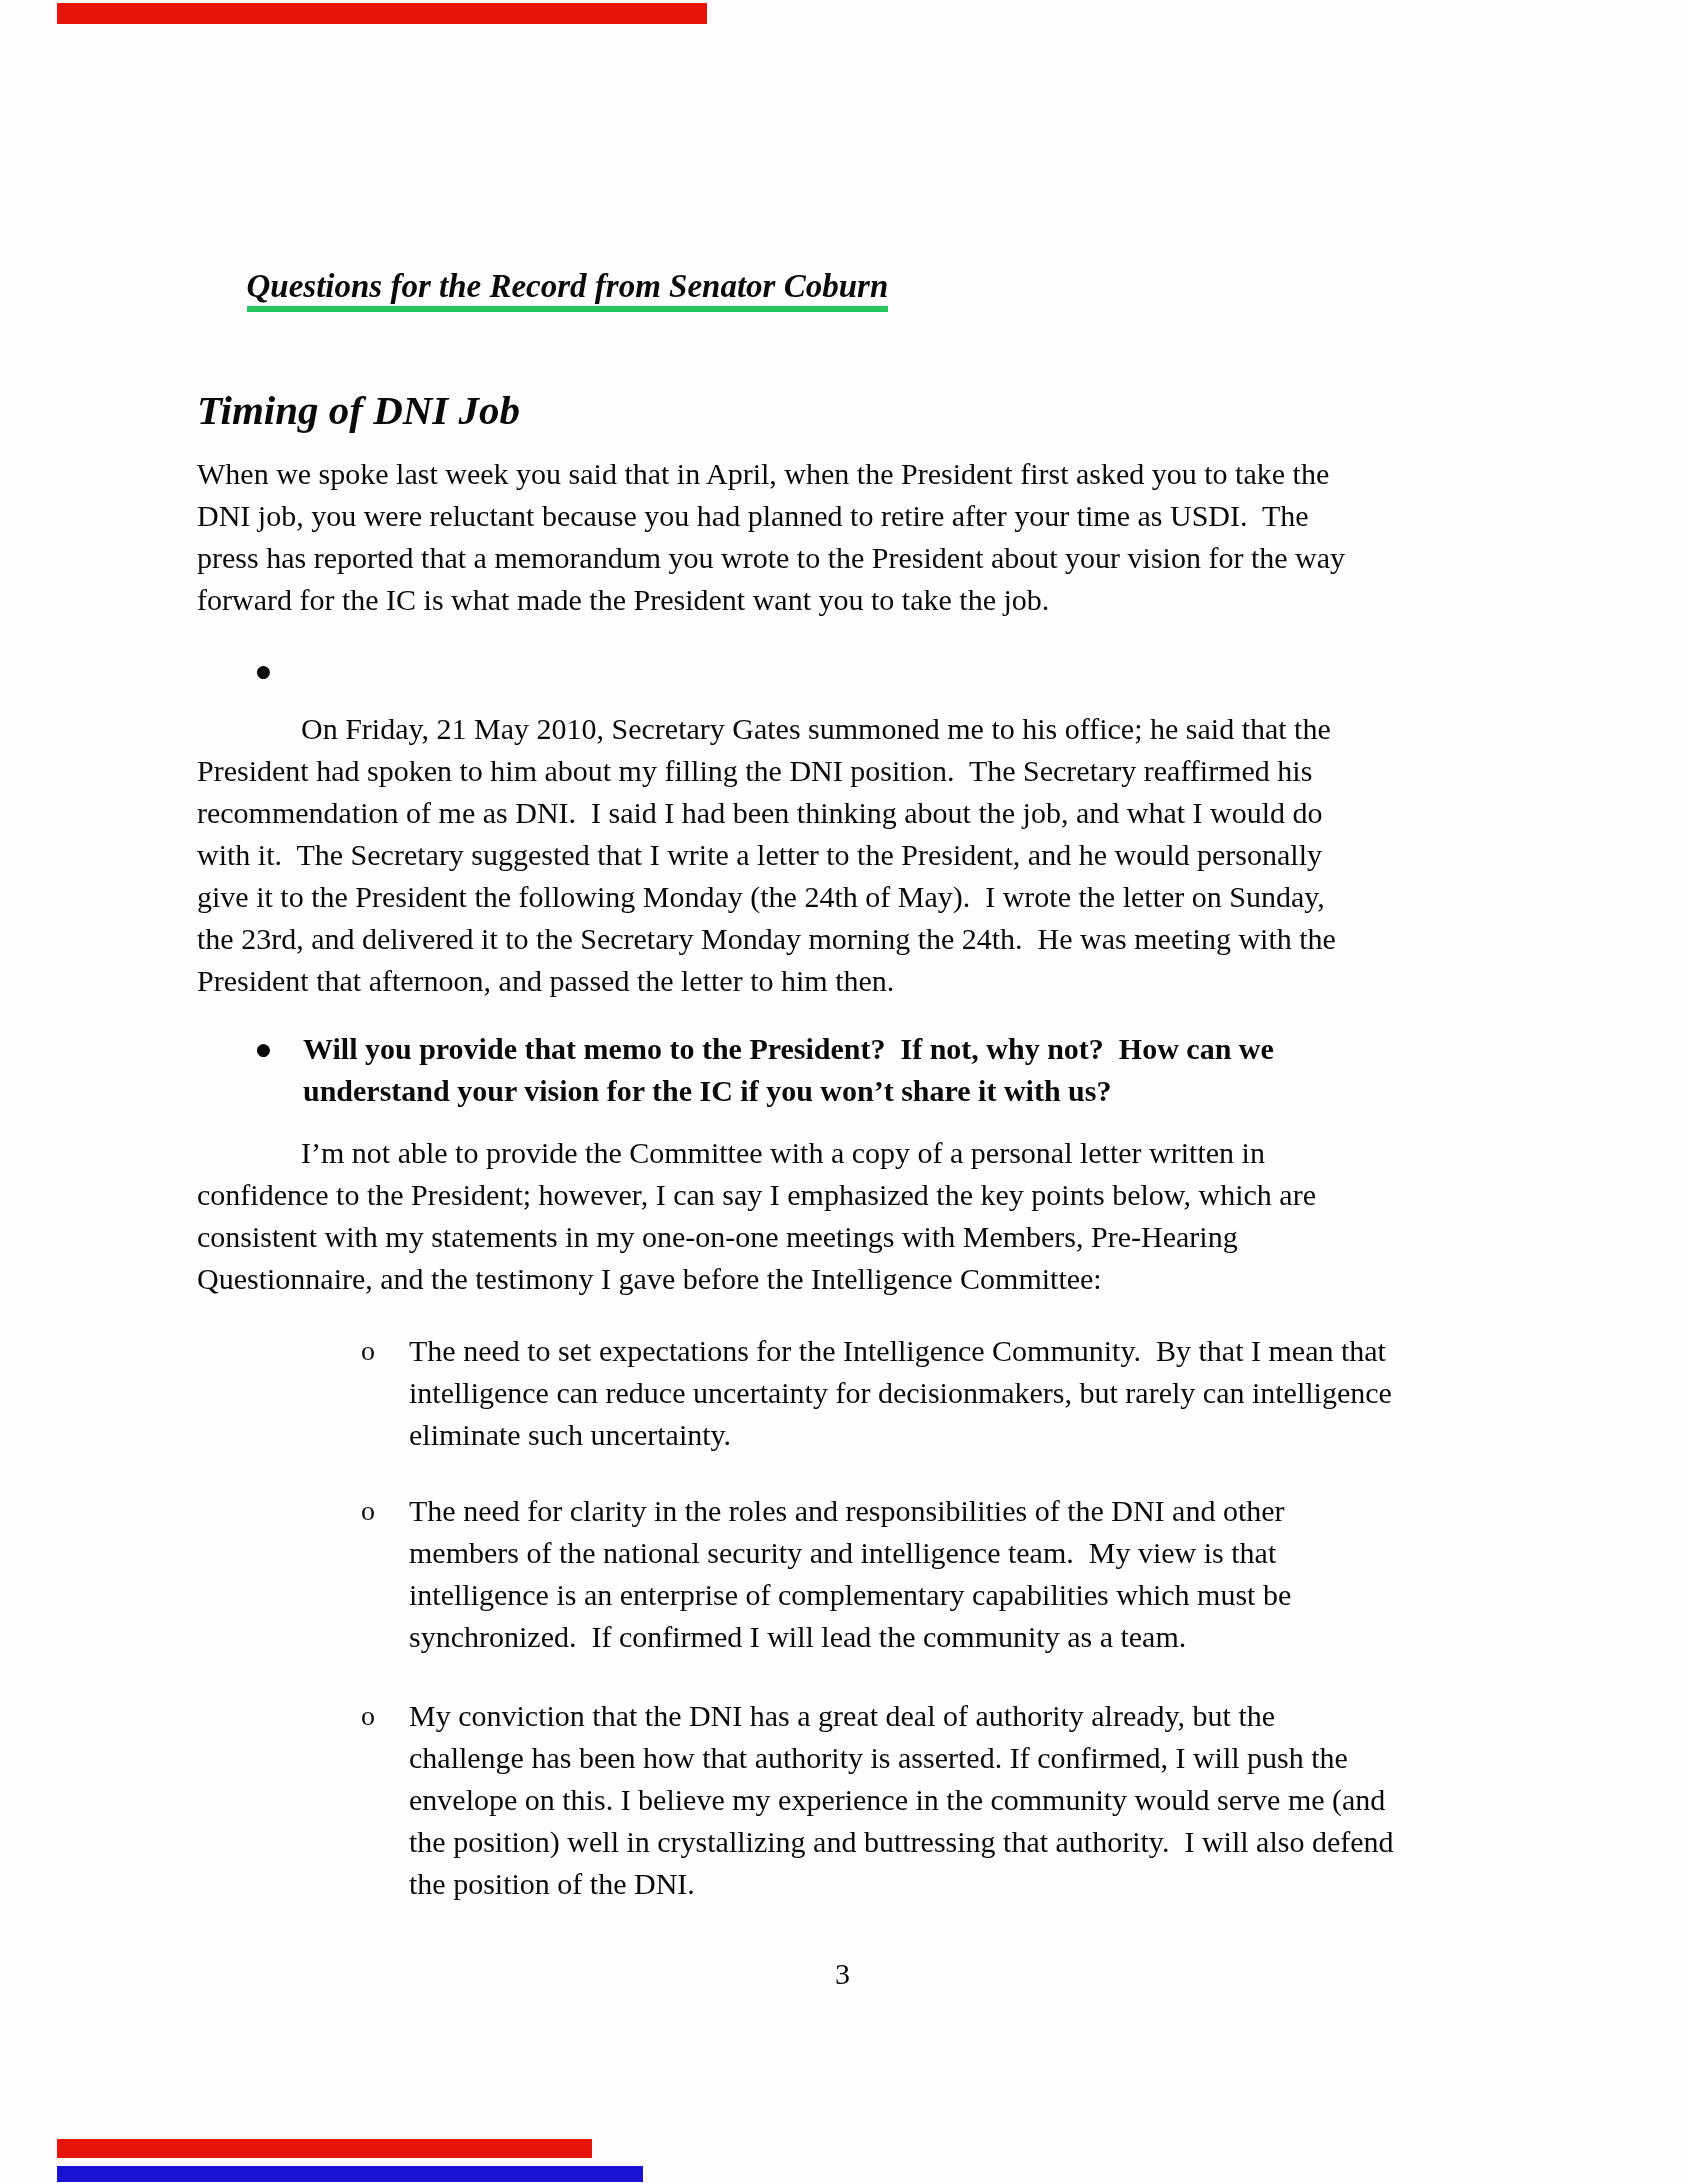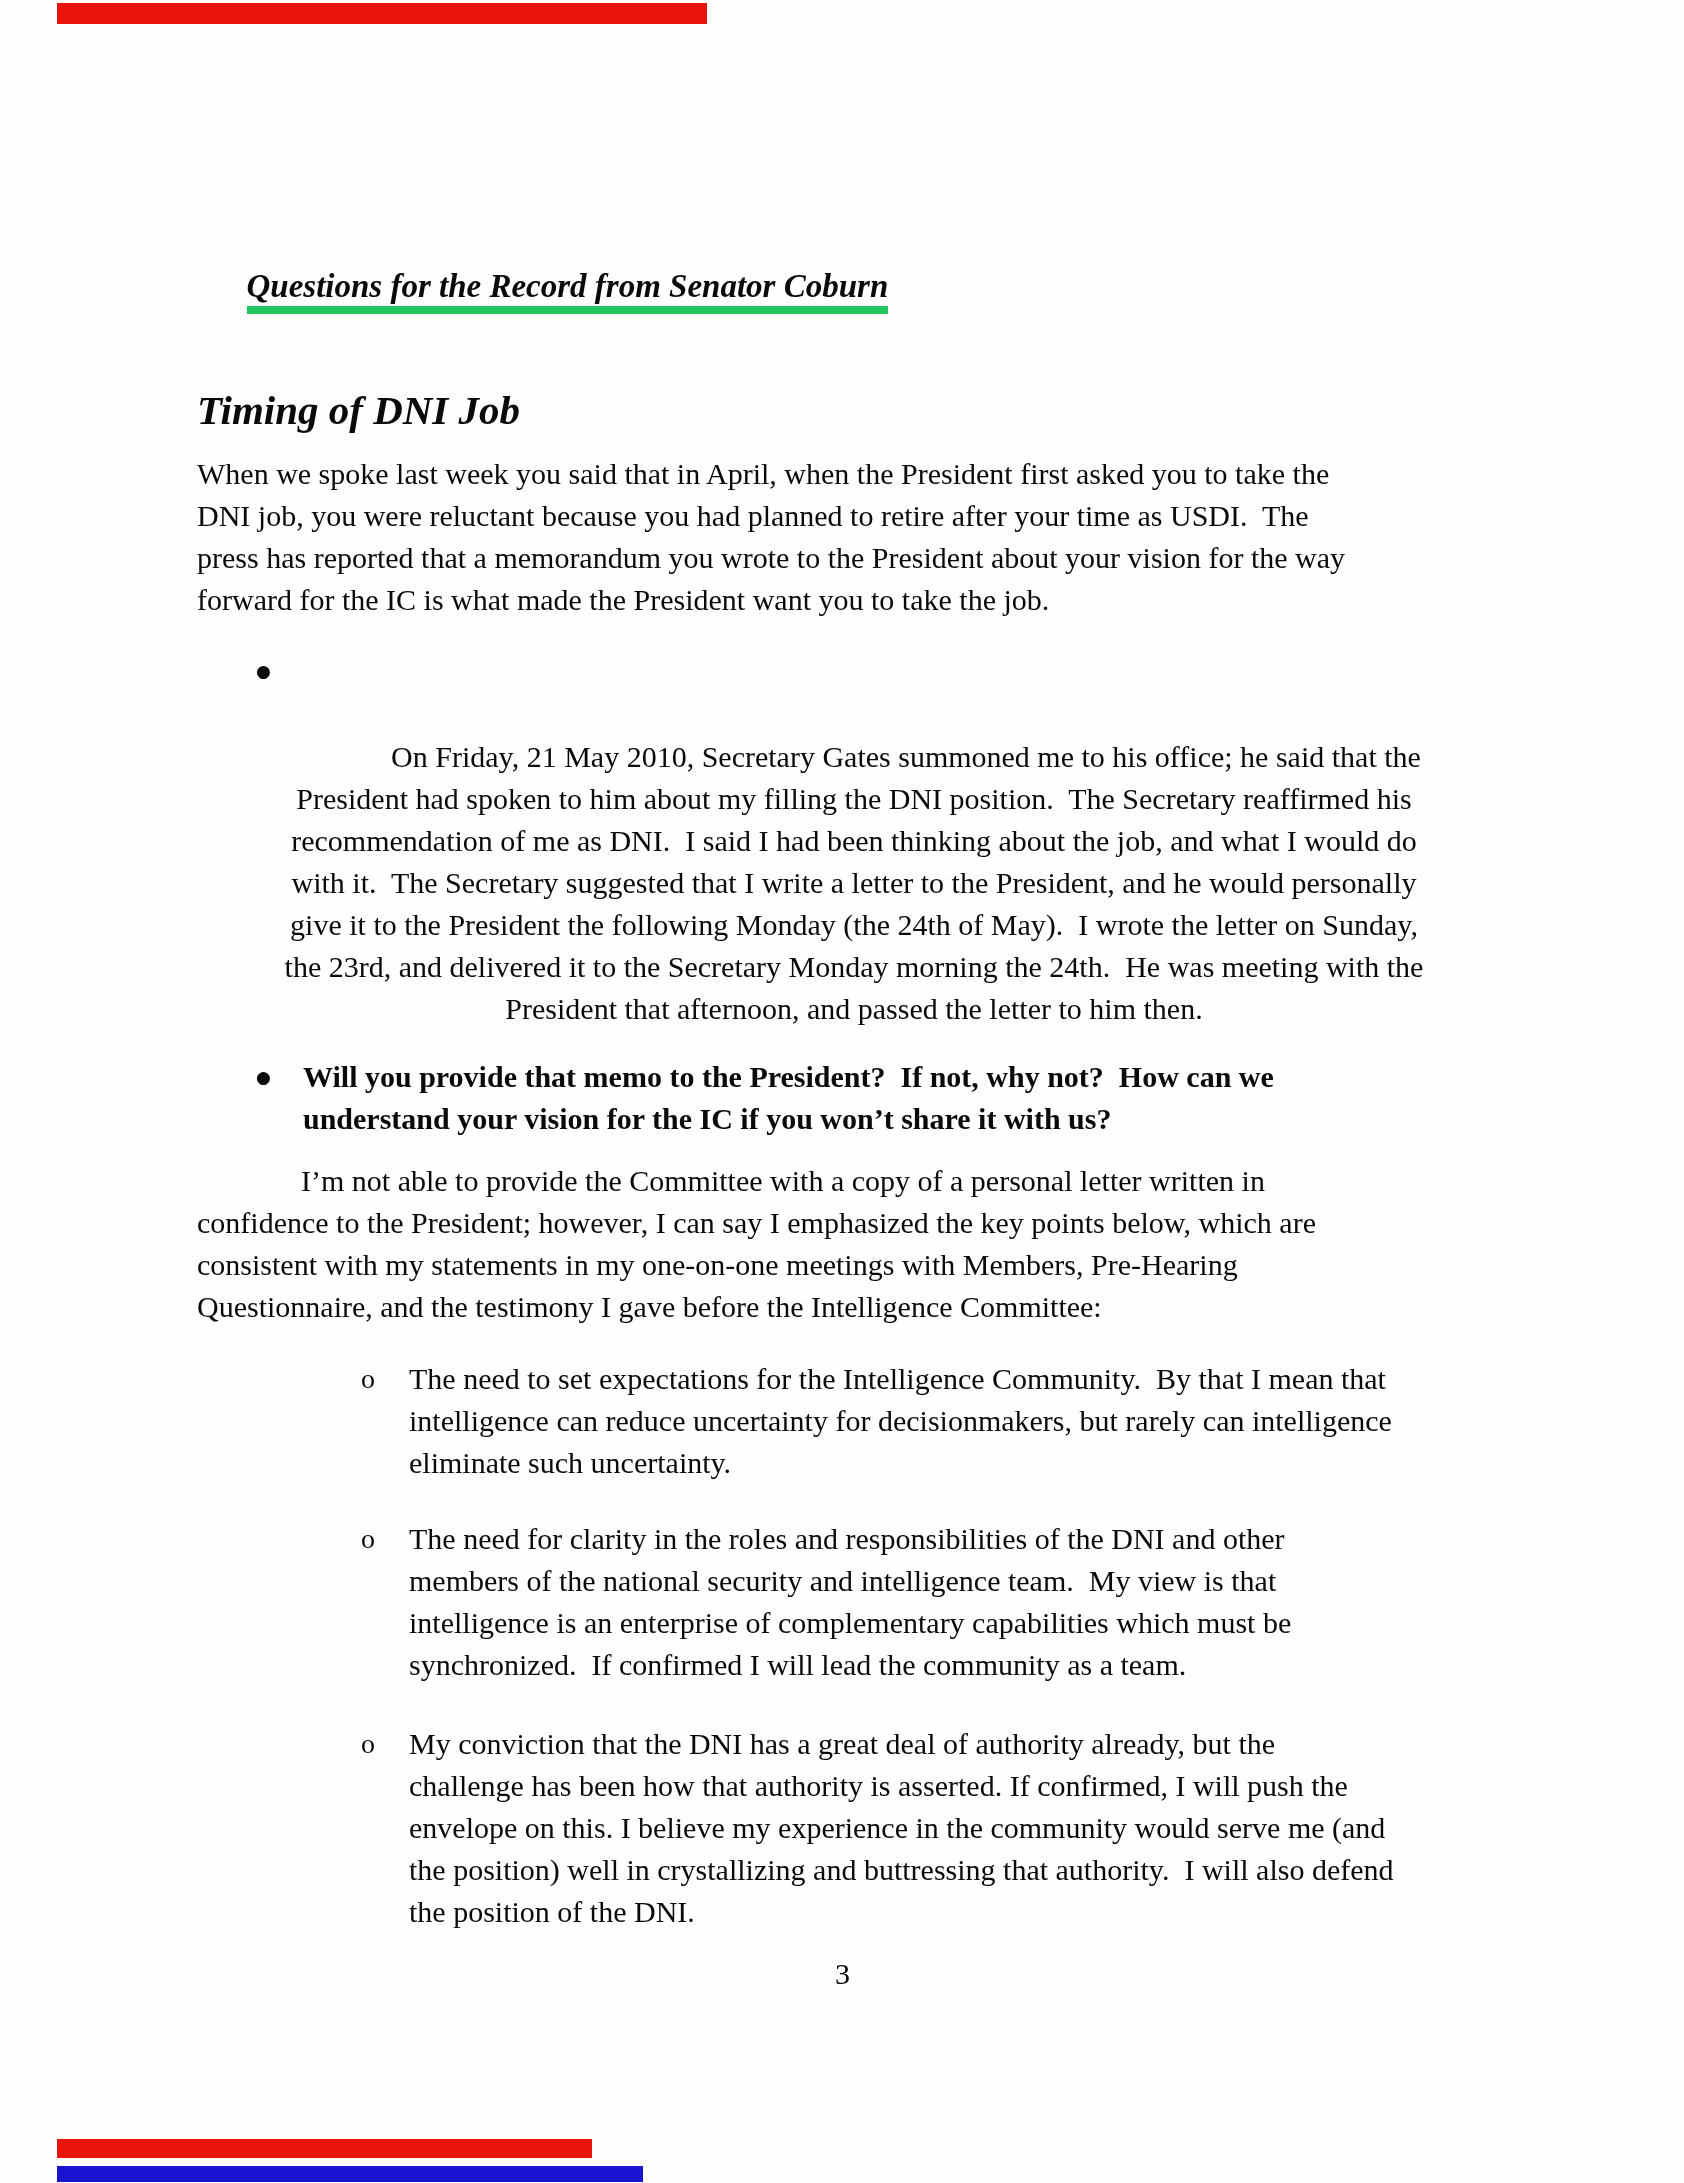--- a/index.html
+++ b/index.html
@@ -26,37 +26,37 @@
     line-height: 42px;
   }
   .doc-title {
     font-weight: bold;
     font-style: italic;
     font-size: 33px;
     line-height: 47px;
     white-space: pre;
   }
   .doc-title .u {
-    border-bottom: 8px solid #22c55e;
+    border-bottom: 6px solid #22c55e;
     padding-bottom: 2px;
   }
   .section-heading {
     margin-top: 30px;
     font-weight: bold;
     font-style: italic;
     font-size: 41px;
     line-height: 47px;
     white-space: pre;
   }
   .para {
     margin-top: 18.5px;
     white-space: pre-wrap;
   }
   .para.indent { text-indent: 104px; }
-  .answer-1 { margin-top: 44px; text-align: center; }
+  .answer-1 { margin-top: 16px; }
   .answer-2 { margin-top: 20px; }
 
   .qrow {
     display: flex;
     align-items: flex-start;
     padding-left: 59px;
     margin-top: 29px;
   }
   .qrow.q2 { margin-top: 26px; }
   .qmark {

